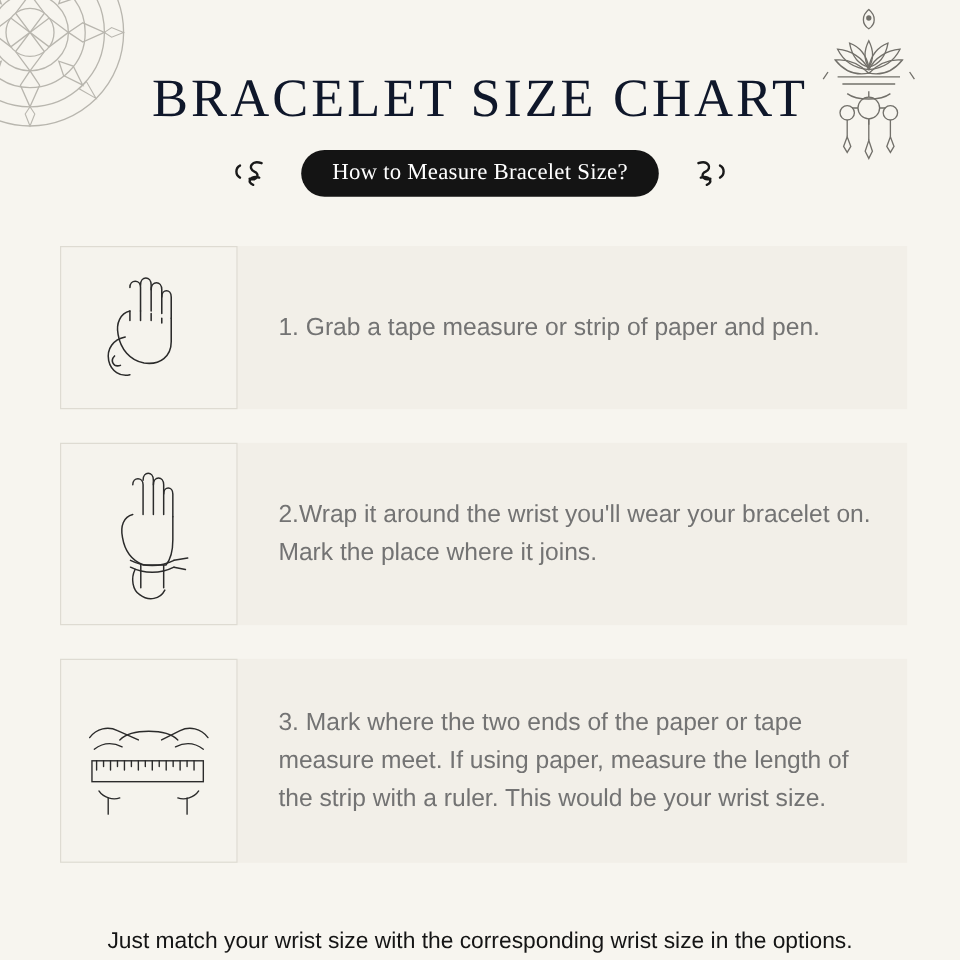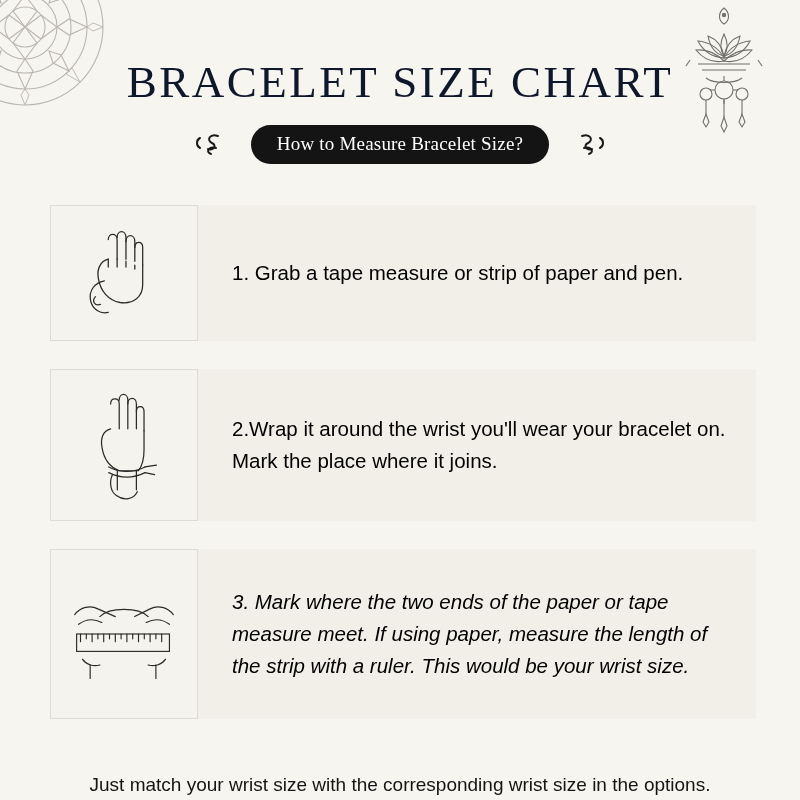--- a/index.html
+++ b/index.html
@@ -105,25 +105,25 @@
     align-items: center;
     justify-content: center;
   }
   .step .text {
     flex: 1 1 auto;
     display: flex;
     align-items: center;
     padding: 10px 20px 10px 34px;
     font-size: 20.5px;
     line-height: 1.55;
-    color: #000000;
+    color: #737373;
   }
   .step.s1 { min-height: 136px; }
   .step.s2 { min-height: 152px; justify-content: center; }
-  .step.s3 { min-height: 170px; font-style: italic; }
+  .step.s3 { min-height: 170px; }
 
   
   .footer {
     position: absolute;
     left: 0;
     top: 730px;
     width: 800px;
     text-align: center;
     font-size: 19px;
     color: #151515;

